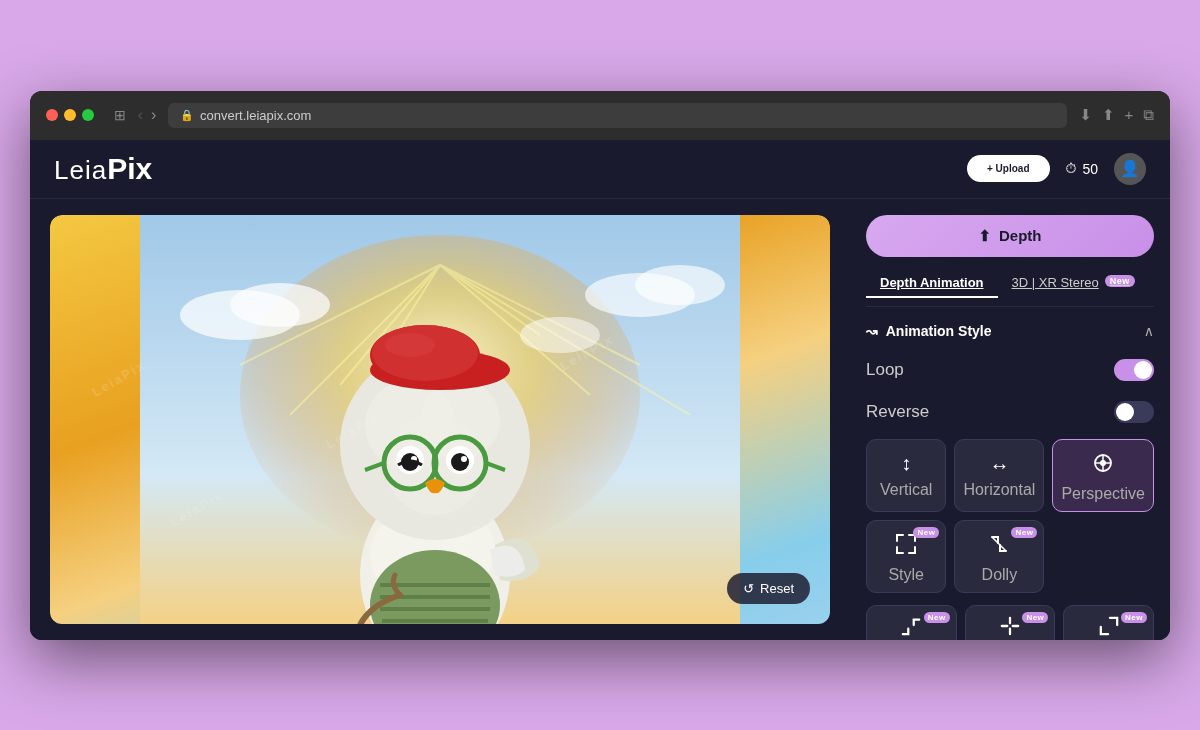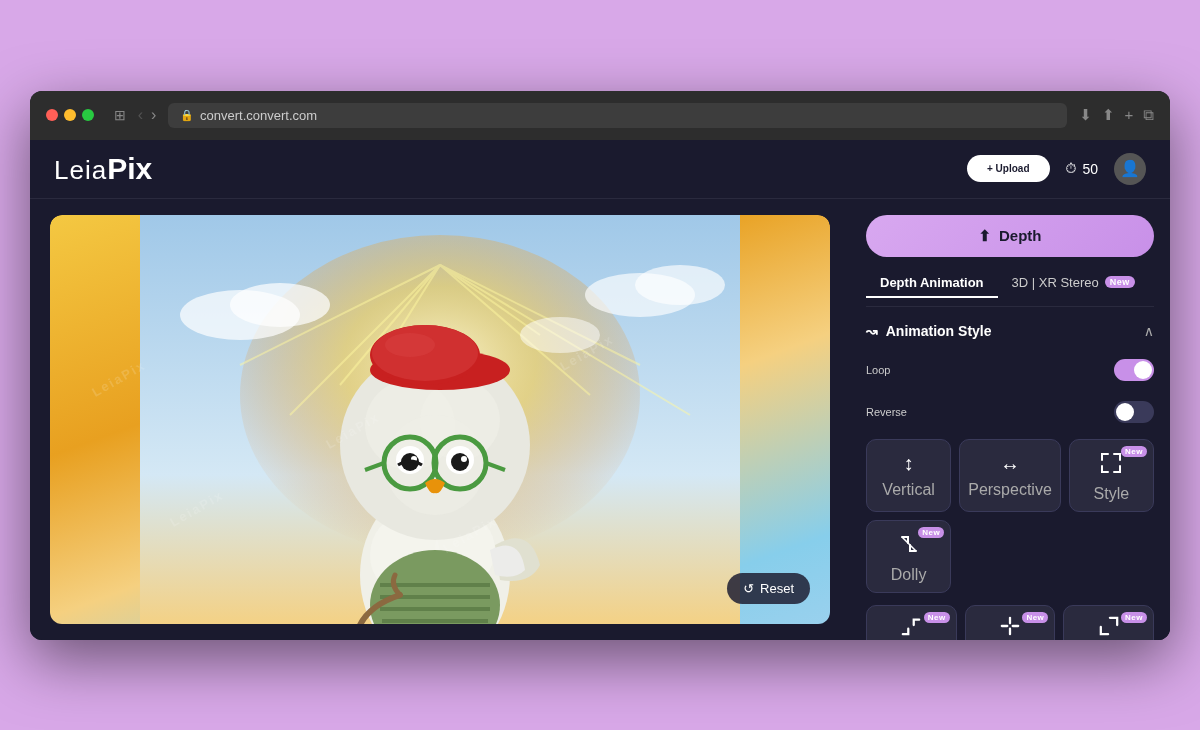--- a/index.html
+++ b/index.html
@@ -219,22 +219,23 @@
       border-bottom: 1px solid #2a2a3e;
       padding-bottom: 8px;
     }
     .tab {
       padding: 6px 14px;
       color: #ccc;
       font-size: 13px;
       cursor: pointer;
       border-bottom: 2px solid transparent;
       display: flex;
-      align-items: center;
-      gap: 6px;
+      align-items: flex-start;
+      gap: 6px;
+      text-decoration: underline;
     }
     .tab.active {
       color: white;
       border-bottom: 2px solid white;
       font-weight: 600;
     }
     .new-badge {
       background: #c890e8;
       color: white;
       font-size: 9px;
@@ -262,21 +263,21 @@
       font-size: 14px;
     }
     .toggle-row {
       display: flex;
       align-items: center;
       justify-content: space-between;
       padding: 4px 0;
     }
     .toggle-label {
       color: #ccc;
-      font-size: 11px;
+      font-size: 17px;
     }
     .toggle {
       width: 40px;
       height: 22px;
       border-radius: 11px;
       position: relative;
       cursor: pointer;
     }
     .toggle.off { background: #3a3a5a; }
     .toggle.on { background: #c890e8; }
@@ -374,21 +375,21 @@
       <div class="traffic-light tl-yellow"></div>
       <div class="traffic-light tl-green"></div>
     </div>
     <div class="browser-sidebar-toggle">⊞</div>
     <div class="browser-nav">
       <span class="disabled">‹</span>
       <span>›</span>
     </div>
     <div class="address-bar">
       <span class="lock-icon">🔒</span>
-      <span>convert.convert.com</span>
+      <span>convert.leiapix.com</span>
     </div>
     <div class="browser-actions">
       <span>⬇</span>
       <span>⬆</span>
       <span>+</span>
       <span>⧉</span>
     </div>
   </div>
 
   <div class="app-container">
@@ -595,24 +596,35 @@
 
         <div class="animation-grid">
 
           <div class="anim-btn">
             <span class="anim-icon">↕</span>
             <span class="anim-label">Vertical</span>
           </div>
 
           <div class="anim-btn">
             <span class="anim-icon">↔</span>
+            <span class="anim-label">Horizontal</span>
+          </div>
+
+
+          <div class="anim-btn active">
+            <span class="anim-icon">
+              <svg width="22" height="22" viewBox="0 0 22 22">
+                  <circle cx="11" cy="11" r="8" fill="none" stroke="white" stroke-width="1.8"></circle>
+                  <circle cx="11" cy="11" r="3" fill="white"></circle>
+                  <line x1="11" y1="3" x2="11" y2="19" stroke="white" stroke-width="1.5"></line>
+                  <line x1="3" y1="11" x2="19" y2="11" stroke="white" stroke-width="1.5"></line>
+                </svg>
+            </span>
             <span class="anim-label">Perspective</span>
           </div>
-
-
 
           <div class="anim-btn">
             <span class="new-badge">New</span>
             <span class="anim-icon">
               <svg width="22" height="22" viewBox="0 0 22 22">
                   <path d="M8 2 L2 2 L2 8" fill="none" stroke="white" stroke-width="2" stroke-linecap="round"></path>
                   <path d="M14 2 L20 2 L20 8" fill="none" stroke="white" stroke-width="2" stroke-linecap="round"></path>
                   <path d="M8 20 L2 20 L2 14" fill="none" stroke="white" stroke-width="2" stroke-linecap="round"></path>
                   <path d="M14 20 L20 20 L20 14" fill="none" stroke="white" stroke-width="2" stroke-linecap="round"></path>
                 </svg>

